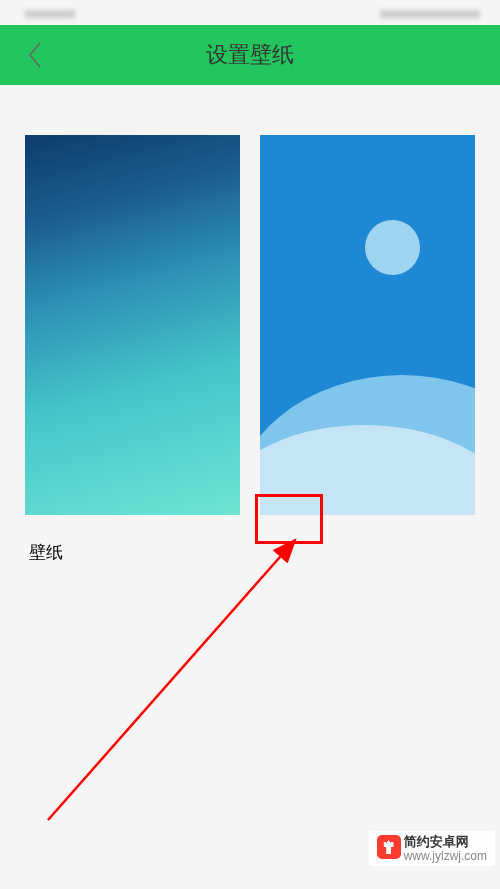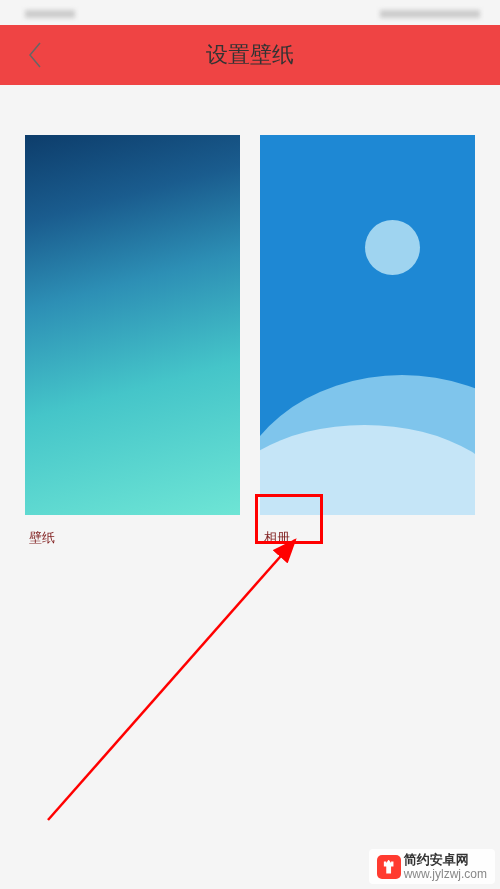--- a/index.html
+++ b/index.html
@@ -39,21 +39,21 @@
       height: 8px;
       background: #ccc;
       filter: blur(2px);
     }
     .header {
       height: 60px;
       display: flex;
       align-items: center;
       justify-content: center;
       position: relative;
-      background: #ef4444;
+      background: #22c55e;
     }
     .back-button {
       position: absolute;
       left: 20px;
       top: 50%;
       transform: translateY(-50%);
       width: 30px;
       height: 30px;
       display: flex;
       align-items: center;
@@ -118,23 +118,23 @@
     .hill-front {
       position: absolute;
       bottom: 0;
       right: -40px;
       width: 140%;
       height: 90px;
       background: #c5e5f7;
       border-radius: 50% 50% 0 0 / 100% 100% 0 0;
     }
     .card-label {
-      margin-top: 12px;
-      font-size: 13px;
-      color: #7f1d1d;
+      margin-top: 24px;
+      font-size: 17px;
+      color: #000000;
       padding: 2px 4px;
     }
     .highlight-box {
       position: absolute;
       border: 3px solid #ff0000;
       pointer-events: none;
     }
     .highlight-label {
       left: 255px;
       top: 494px;
@@ -142,24 +142,23 @@
       height: 50px;
     }
     .arrow-line {
       position: absolute;
       pointer-events: none;
       left: 0;
       top: 0;
     }
     .watermark {
       position: absolute;
-      bottom: 5px;
+      bottom: 23px;
       right: 5px;
       display: flex;
-      align-items: center;
       gap: 3px;
       background: rgba(255,255,255,0.9);
       padding: 4px 8px;
       border-radius: 4px;
     }
     .wm-icon {
       width: 24px;
       height: 24px;
       background: #ff3b30;
       border-radius: 5px;
@@ -214,21 +213,20 @@
     <div class="card-label">壁纸</div>
   </div>
   <div class="wallpaper-card">
     <div class="thumbnail">
       <div class="thumb-album">
         <div class="moon"></div>
         <div class="hill-back"></div>
         <div class="hill-front"></div>
       </div>
     </div>
-    <div class="card-label">相册</div>
   </div>
 </div>
 
 <div class="highlight-box highlight-label"></div>
 
 <svg class="arrow-line" width="500" height="889">
   <defs>
     <marker id="arrowhead" markerWidth="10" markerHeight="8" refX="9" refY="4" orient="auto">
       <polygon points="0 0, 10 4, 0 8" fill="#ff0000"></polygon>
     </marker>

